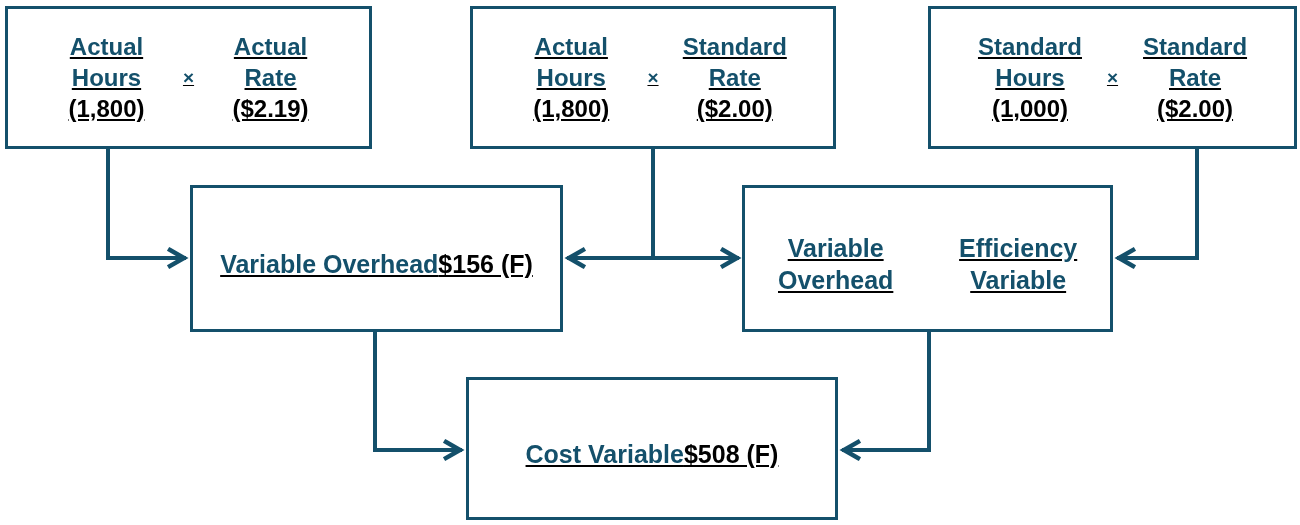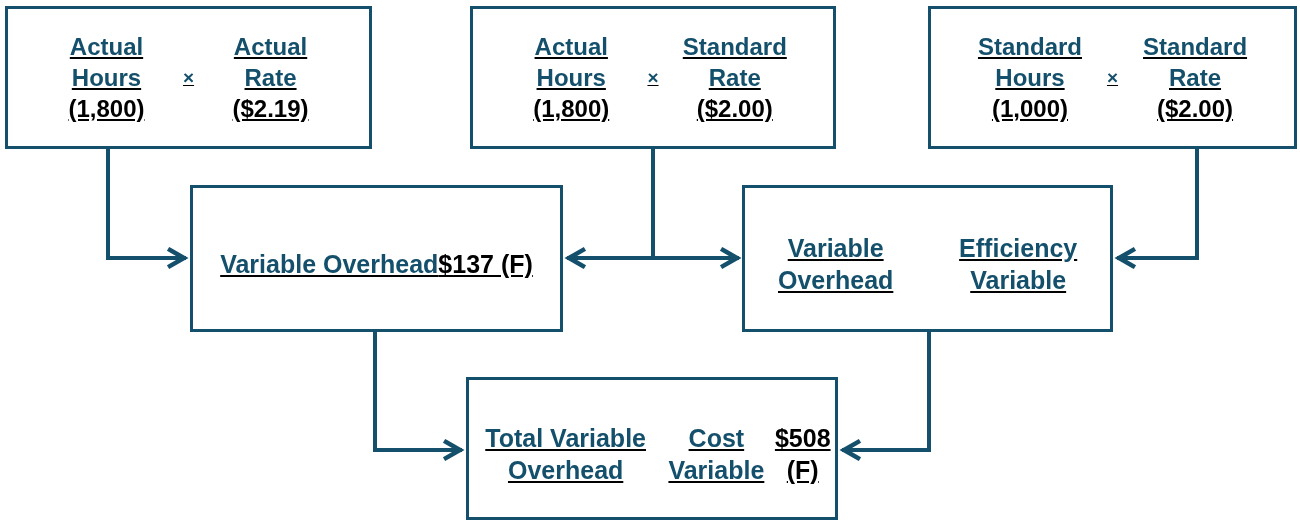--- a/index.html
+++ b/index.html
@@ -137,32 +137,31 @@
         <span class="t">Standard</span>
         <span class="t">Rate</span>
         <span class="v">($2.00)</span>
       </div>
     </div>
   </div>
 
   <div class="box" style="left:190px; top:185px; width:373px; height:147px;">
     <div class="vcol">
       <span class="t">Variable Overhead</span>
-      <span class="v">$137 (F)</span>
+      <span class="v">$156 (F)</span>
     </div>
   </div>
 
   <div class="box" style="left:742px; top:185px; width:371px; height:147px;">
     <div class="vcol">
       <span class="t">Variable Overhead</span>
       <span class="t">Efficiency Variable</span>
     </div>
   </div>
 
   <div class="box" style="left:466px; top:377px; width:372px; height:143px;">
     <div class="vcol">
-      <span class="t">Total Variable Overhead</span>
       <span class="t">Cost Variable</span>
       <span class="v">$508 (F)</span>
     </div>
   </div>
 
 </div>
 
 </body></html>

